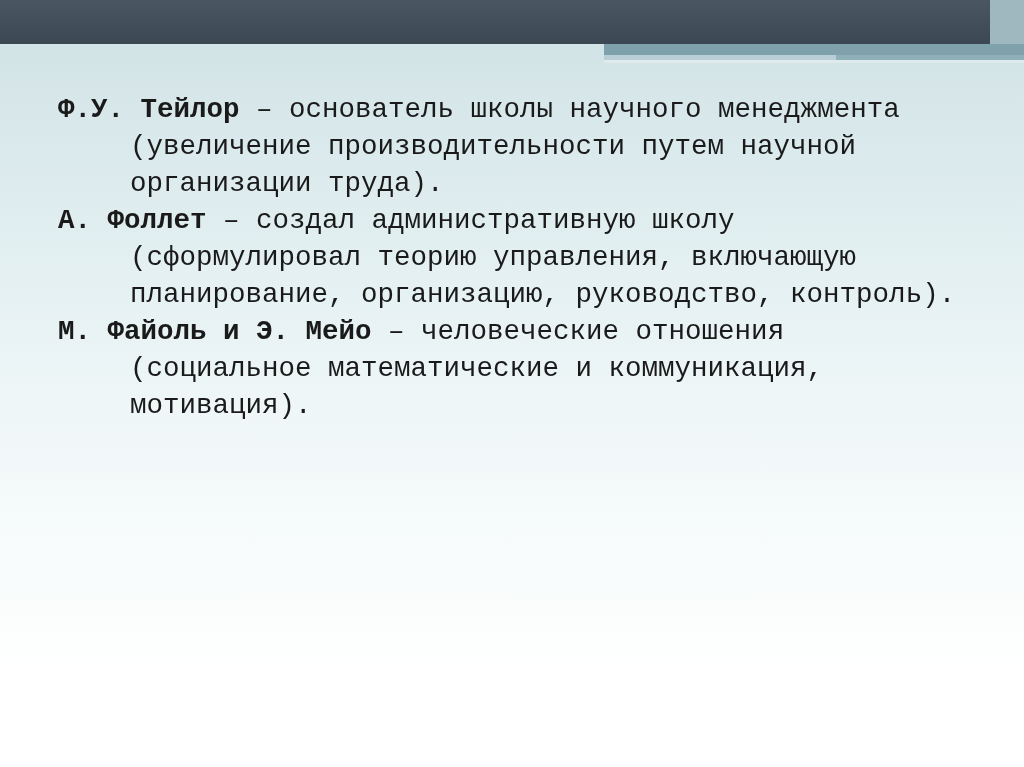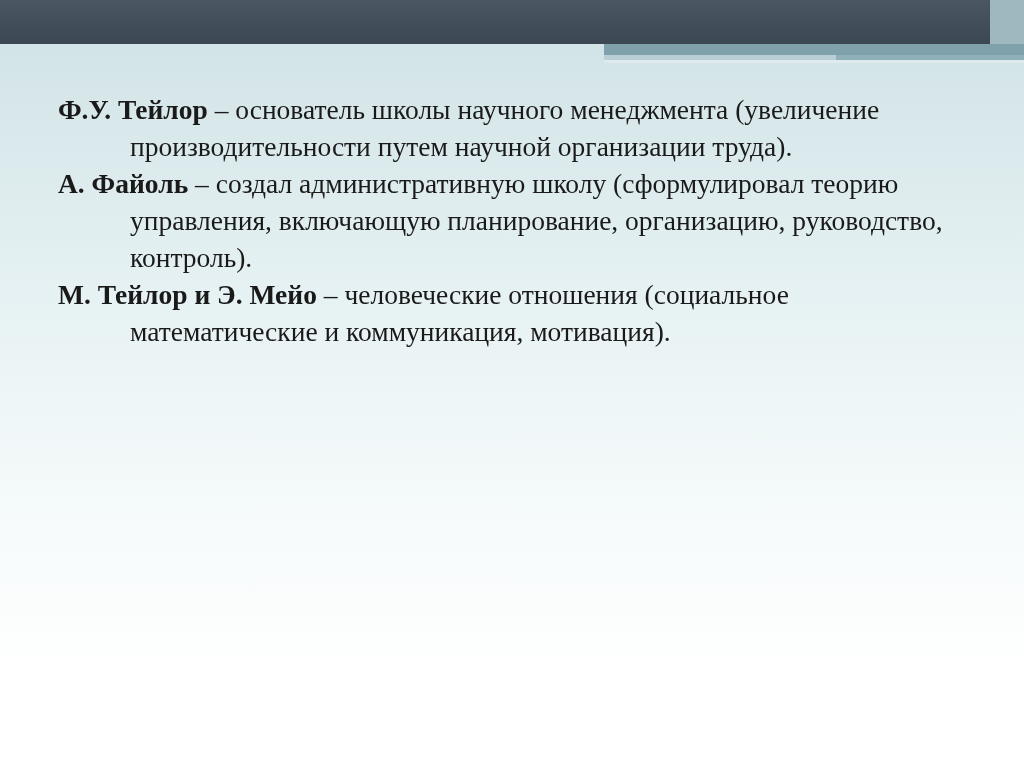--- a/index.html
+++ b/index.html
@@ -6,21 +6,21 @@
     margin: 0;
     padding: 0;
     background: #ffffff;
   }
   #slide {
     position: relative;
     width: 1024px;
     height: 767px;
     overflow: hidden;
     background: linear-gradient(to bottom, #cfe2e6 0%, #d6e6e9 12%, #e2eff1 32%, #eef6f7 52%, #f7fbfb 70%, #ffffff 88%, #ffffff 100%);
-    font-family: Liberation Serif, serif;
+    font-family: Liberation Mono, monospace;
   }
   .top-band-inner {
     position: absolute;
     left: 0;
     top: 0;
     width: 1024px;
     height: 44px;
     background: linear-gradient(to bottom, #4a5763 0%, #3b4752 100%);
   }
   .band-light-1 {
@@ -97,19 +97,19 @@
   <div class="band-light-1"></div>
   <div class="band-stripe-a"></div>
   <div class="band-stripe-b"></div>
   <div class="band-stripe-c"></div>
   <div class="band-stripe-d"></div>
 
   <div class="content">
 
     <p class="para"><span class="lead">Ф.У. Тейлор</span><span class="dash"> – основатель школы научного менеджмента (увеличение производительности путем научной организации труда).</span></p>
 
-    <p class="para"><span class="lead">А. Файоль</span><span class="dash"> – создал административную школу (сформулировал теорию управления, включающую планирование, организацию, руководство, контроль).</span></p>
+    <p class="para"><span class="lead">А. Фоллет</span><span class="dash"> – создал административную школу (сформулировал теорию управления, включающую планирование, организацию, руководство, контроль).</span></p>
 
-    <p class="para"><span class="lead">М. Тейлор и Э. Мейо</span><span class="dash"> – человеческие отношения (социальное математические и коммуникация, мотивация).</span></p>
+    <p class="para"><span class="lead">М. Файоль и Э. Мейо</span><span class="dash"> – человеческие отношения (социальное математические и коммуникация, мотивация).</span></p>
 
 
   </div>
 </div>
 
 </body></html>

